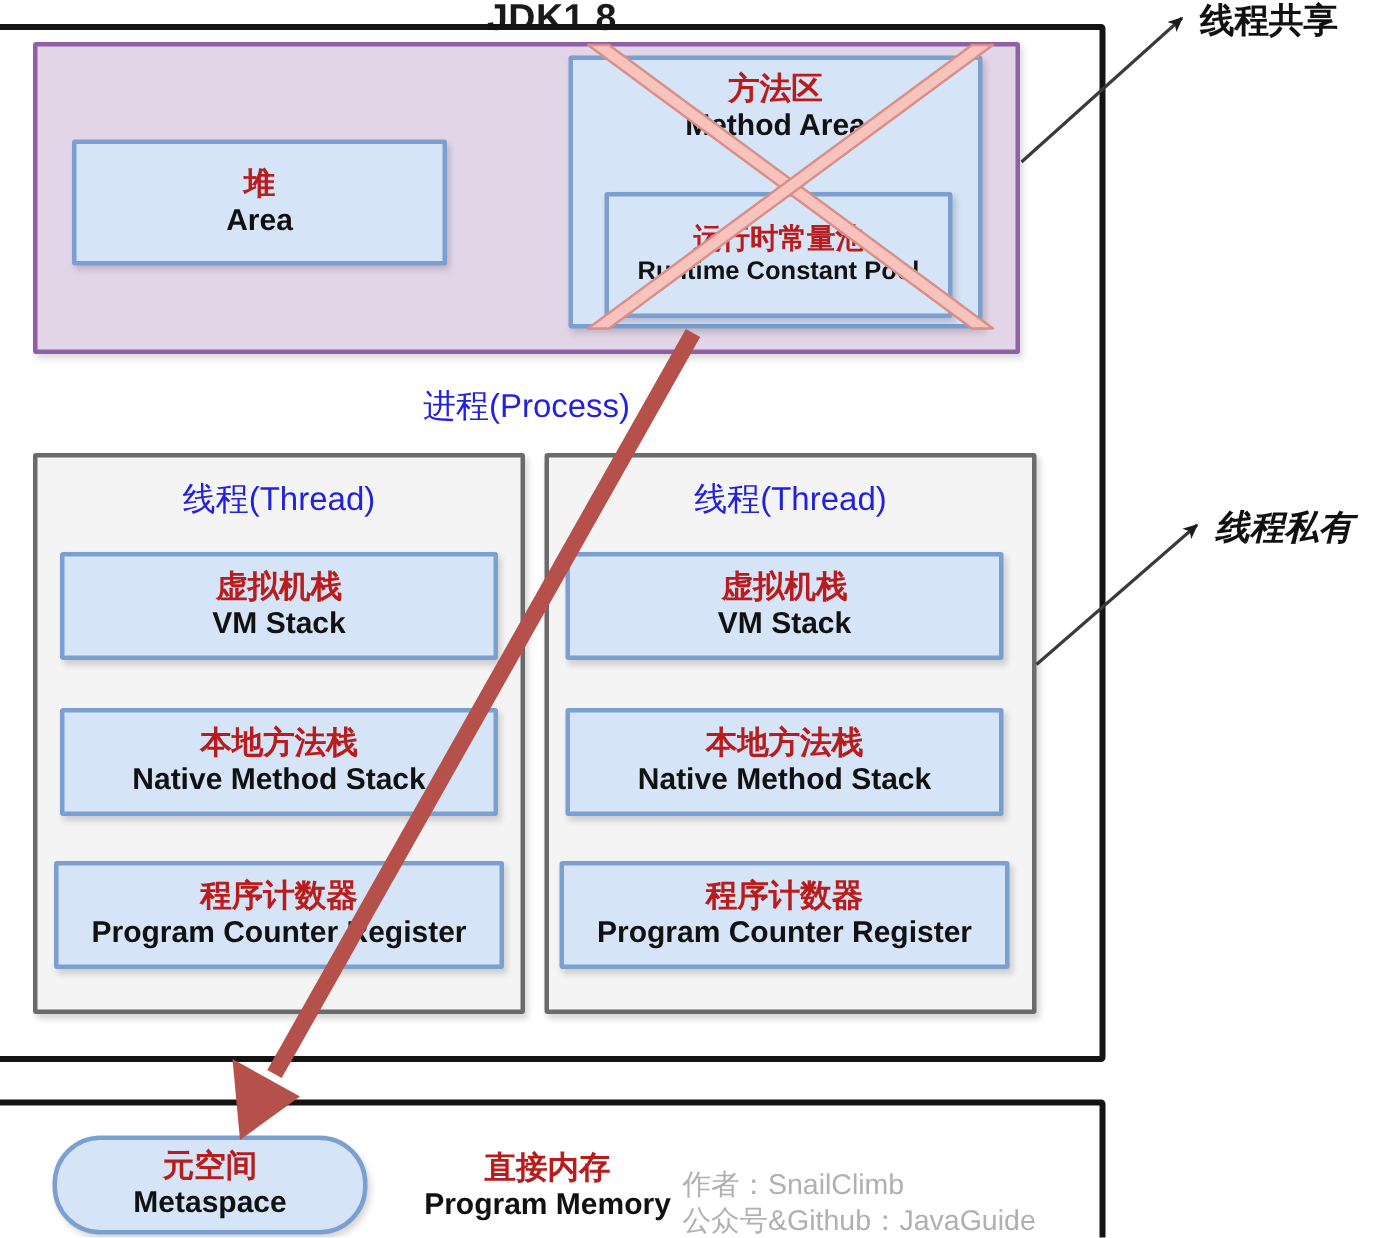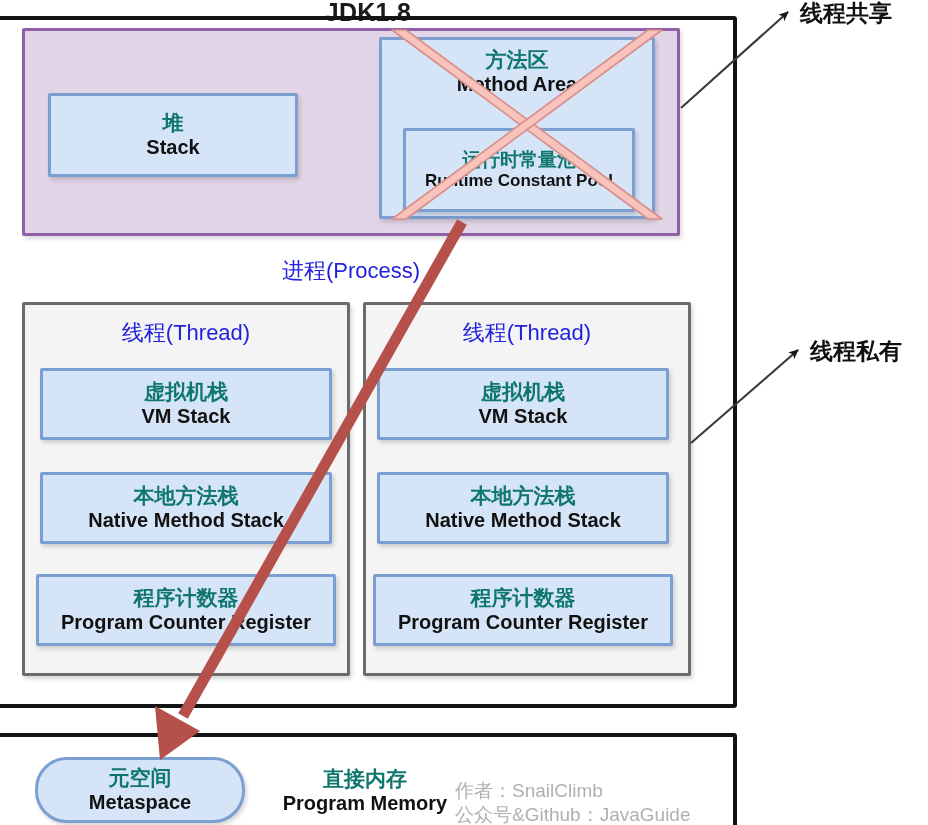--- a/index.html
+++ b/index.html
@@ -90,21 +90,21 @@
     border: 3px solid #6b6b6b;
     border-radius: 2px;
     box-shadow: 2px 3px 4px rgba(0,0,0,0.16);
   }
 
   
   .cn {
     font-size: 21px;
     font-weight: bold;
     line-height: 1.18;
-    color: #0f766e;
+    color: #b91c1c;
     white-space: nowrap;
   }
   .en {
     font-size: 20px;
     font-weight: bold;
     line-height: 1.18;
     color: #111111;
     white-space: nowrap;
   }
   .cn-sm { font-size: 19px; }
@@ -154,21 +154,21 @@
   <div class="jdk-title">JDK1.8</div>
 
   <div class="frame" style="left:-6px; top:16px; width:743px; height:692px;"></div>
 
   <div class="frame" style="left:-6px; top:733px; width:743px; height:104px;"></div>
 
   <div class="purple-box" style="left:22px; top:28px; width:658px; height:208px;"></div>
 
   <div class="blue-box" style="left:48px; top:93px; width:250px; height:84px;">
     <div class="cn">堆</div>
-    <div class="en">Stack</div>
+    <div class="en">Area</div>
   </div>
 
   <div class="blue-box" style="left:379px; top:37px; width:276px; height:182px; justify-content:flex-start; padding-top:8px;">
     <div class="cn">方法区</div>
     <div class="en">Method Area</div>
   </div>
 
   <div class="blue-box" style="left:403px; top:128px; width:232px; height:84px;">
     <div class="cn cn-sm">运行时常量池</div>
     <div class="en en-sm">Runtime Constant Pool</div>
@@ -219,21 +219,21 @@
 
   <div class="node" style="left:270px; top:760px; width:190px; height:62px;">
     <div class="cn">直接内存</div>
     <div class="en">Program Memory</div>
   </div>
 
   <div class="credit" style="left:455px; top:779px;">作者：SnailClimb</div>
   <div class="credit" style="left:455px; top:803px;">公众号&amp;Github：JavaGuide</div>
 
   <div class="side-label" style="left:800px; top:-2px;">线程共享</div>
-  <div class="side-label" style="left:810px; top:336px;">线程私有</div>
+  <div class="side-label" style="left:810px; top:336px;font-style:italic;">线程私有</div>
 
   <svg class="overlay" viewBox="0 0 928 825" xmlns="http://www.w3.org/2000/svg">
     <defs>
       <marker id="thin-arrow" markerWidth="11" markerHeight="11" refX="9" refY="5.5" orient="auto" markerUnits="userSpaceOnUse">
         <path d="M0,1 L10,5.5 L0,10 L2.6,5.5 Z" fill="#1a1a1a"></path>
       </marker>
     </defs>
 
     <line x1="681" y1="108" x2="788" y2="12" stroke="#3a3a3a" stroke-width="2.1" marker-end="url(#thin-arrow)"></line>
 

